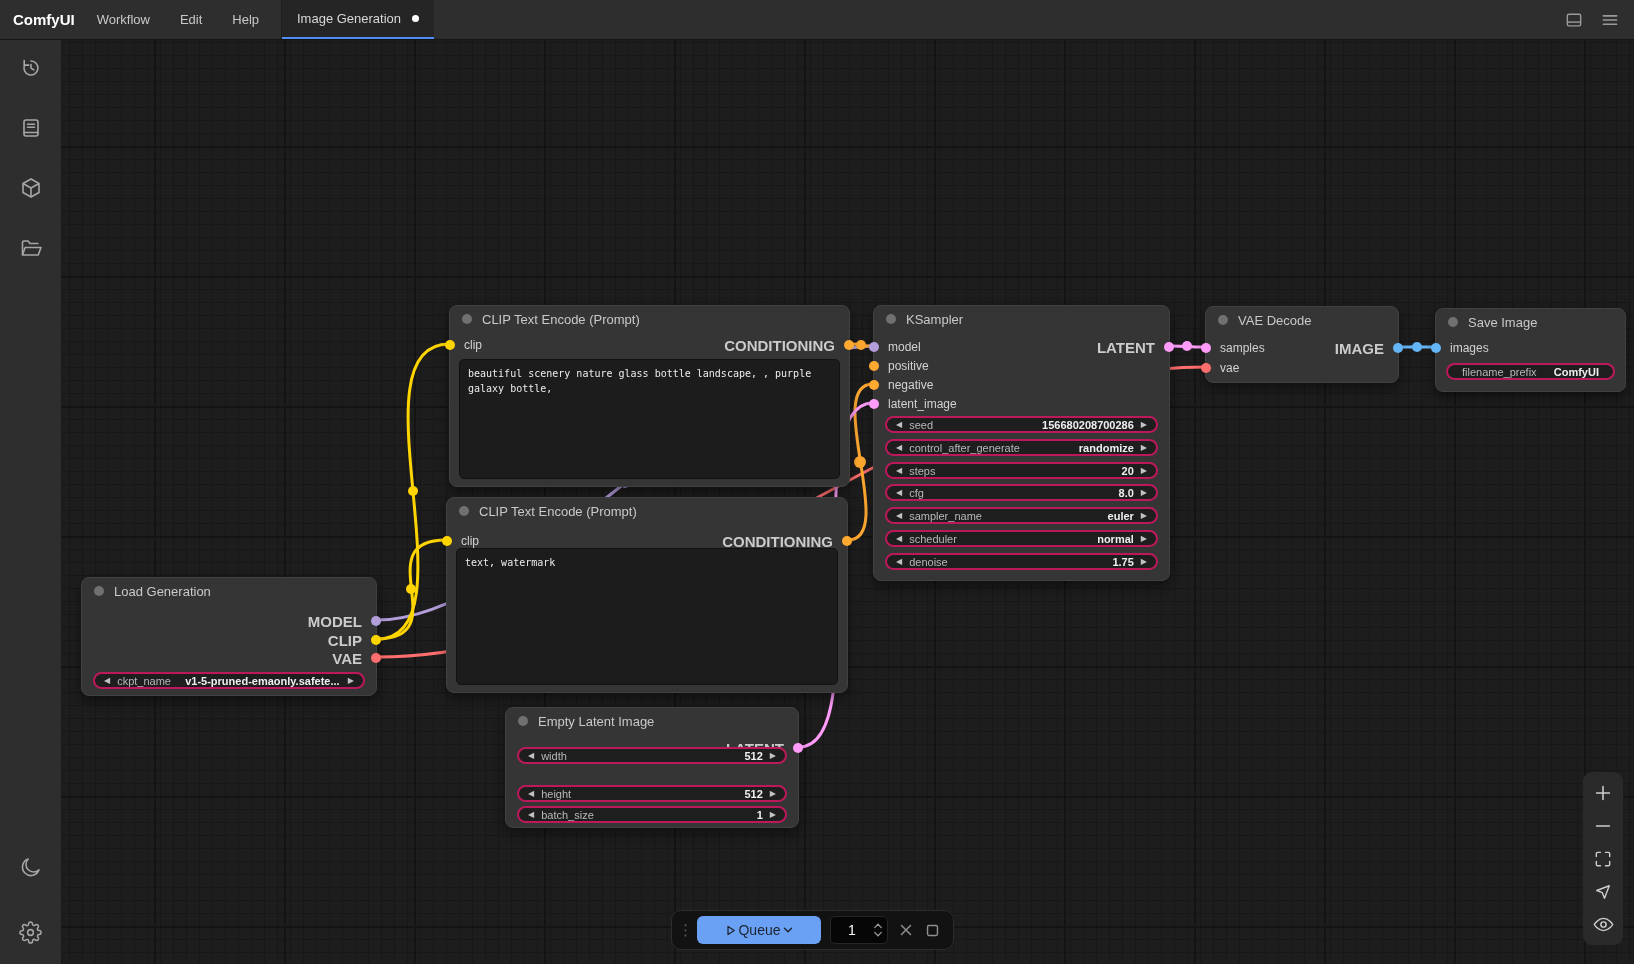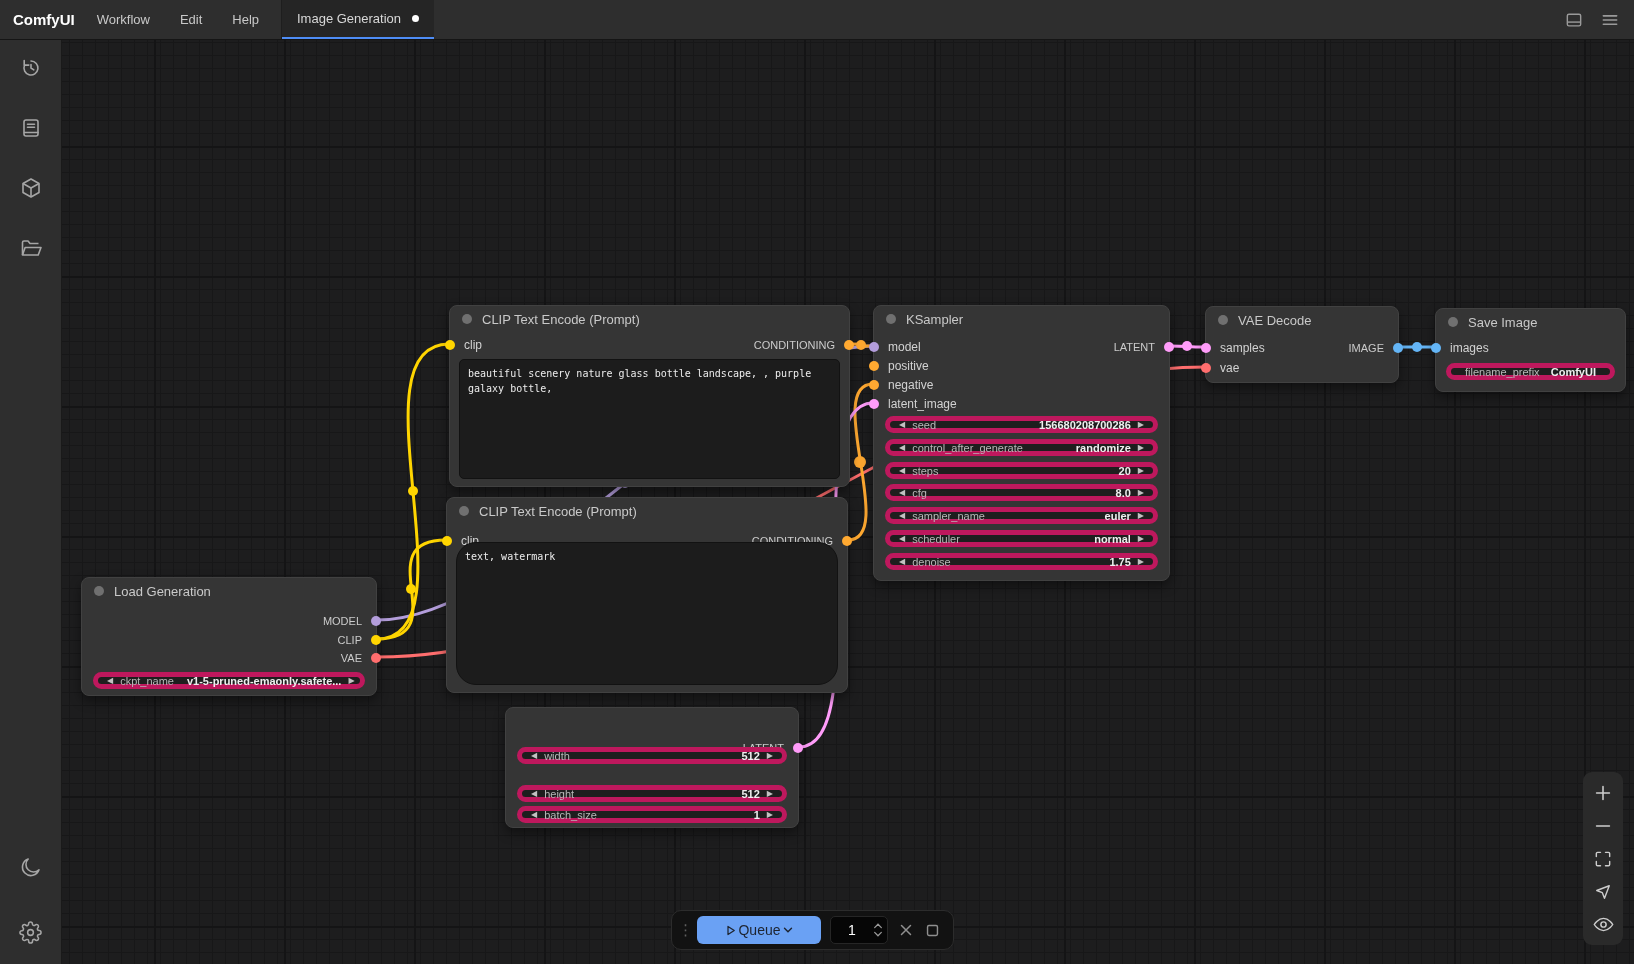--- a/index.html
+++ b/index.html
@@ -57,34 +57,34 @@
   .node {
     position:absolute; z-index:2; background:#353535; border:1px solid #414141;
     border-radius:8px; box-shadow:0 5px 12px rgba(0,0,0,.45);
   }
   .node-header { height:26px; display:flex; align-items:center; gap:10px; padding:0 12px; cursor:move; }
   .collapse-dot { width:10px; height:10px; border-radius:50%; background:#707070; flex:none; }
   .node-title { font-size:13px; color:#c9c9c9; white-space:nowrap; }
 
   .slot { position:absolute; left:0; right:0; height:18px; display:flex; align-items:center; }
   .slot .in-label  { font-size:12px; color:#d2d2d2; padding-left:14px; }
-  .slot .out-label { font-size:11px; font-weight:normal; color:#cbcbcb; padding-right:14px; margin-left:auto; }
+  .slot .out-label { font-size:15px; font-weight:bold; color:#cbcbcb; padding-right:14px; margin-left:auto; }
   .slot-dot { width:10px; height:10px; border-radius:50%; position:absolute; top:50%; transform:translateY(-50%); }
   .slot-dot.l { left:-5px; }
   .slot-dot.r { right:-5px; }
   .c-model { background:var(--slot-model,#B39DDB); }
   .c-clip  { background:var(--slot-clip,#FFD500); }
   .c-vae   { background:var(--slot-vae,#FF6E6E); }
   .c-cond  { background:var(--slot-conditioning,#FFA931); }
   .c-latent{ background:var(--slot-latent,#FF9CF9); }
   .c-image { background:var(--slot-image,#64B5F6); }
 
   .widget {
     position:absolute; left:11px; right:11px; height:17px;
-    background:#1e1e1e; border:5px solid #be185d; border-radius:9px;
+    background:#1e1e1e; border:2px solid #be185d; border-radius:9px;
     display:flex; align-items:center; gap:7px; padding:0 9px; font-size:11px;
   }
   .warr { color:#c2c2c2; font-size:8px; line-height:1; flex:none; }
   .warr.left::before  { content:"\25C0"; }
   .warr.right::before { content:"\25B6"; }
   .wname { color:#b8b8b8; white-space:nowrap; }
   .wval  { margin-left:auto; color:#efefef; font-weight:bold; white-space:nowrap; }
   .wval.center { margin-left:6px; flex:1; text-align:center; }
   .widget.noarrow { justify-content:space-between; padding:0 14px; }
 
@@ -201,24 +201,28 @@
     <div class="node-header">
       <span class="collapse-dot"></span>
       <span class="node-title">CLIP Text Encode (Prompt)</span>
     </div>
     <div class="slot" style="top:34px">
       <span class="slot-dot l c-clip"></span>
       <span class="in-label">clip</span>
       <span class="out-label">CONDITIONING</span>
       <span class="slot-dot r c-cond"></span>
     </div>
-    <textarea class="prompt-text" style="top: 44px; border-radius: 20px;" readonly="" spellcheck="false">text, watermark</textarea>
+    <textarea class="prompt-text" style="top: 50px;" readonly="" spellcheck="false">text, watermark</textarea>
   </div>
 
   <div class="node" style="left:505px;top:707px;width:294px;height:121px;">
+    <div class="node-header">
+      <span class="collapse-dot"></span>
+      <span class="node-title">Empty Latent Image</span>
+    </div>
     <div class="slot" style="top:31px">
       <span class="out-label">LATENT</span>
       <span class="slot-dot r c-latent"></span>
     </div>
     <div class="widget" style="top:39px">
       <span class="warr left"></span>
       <span class="wname">width</span>
       <span class="wval">512</span>
       <span class="warr right"></span>
     </div>

